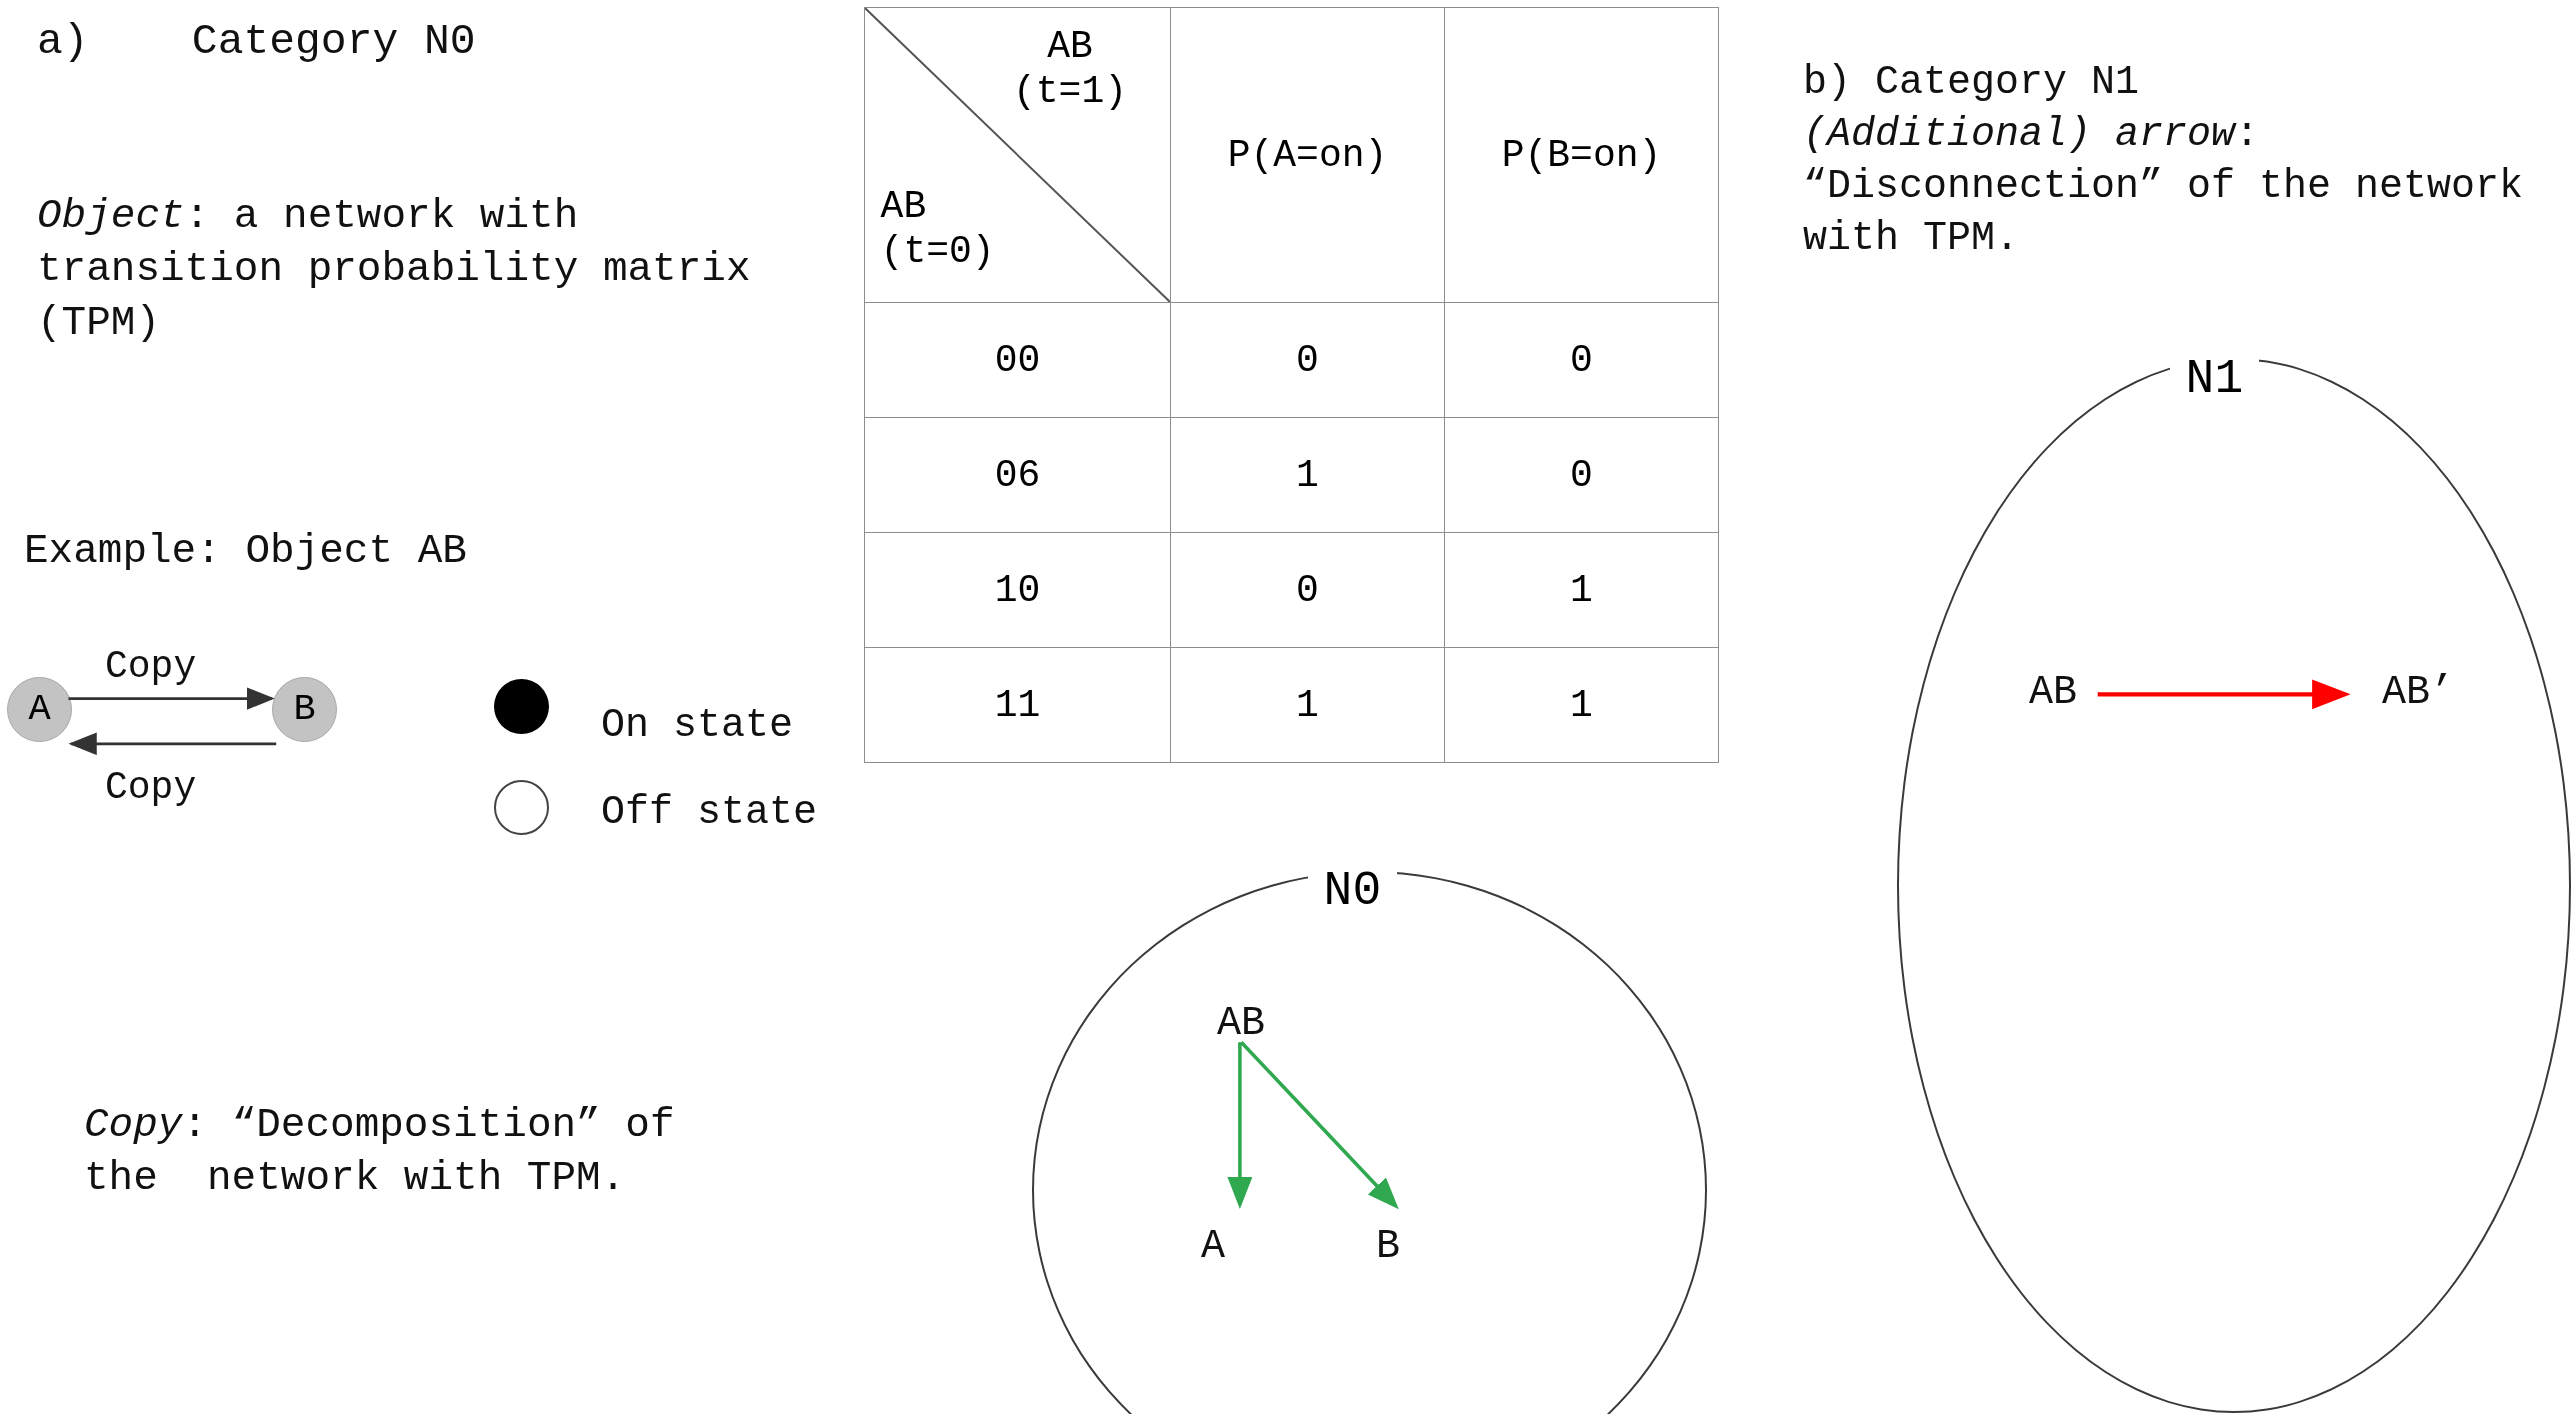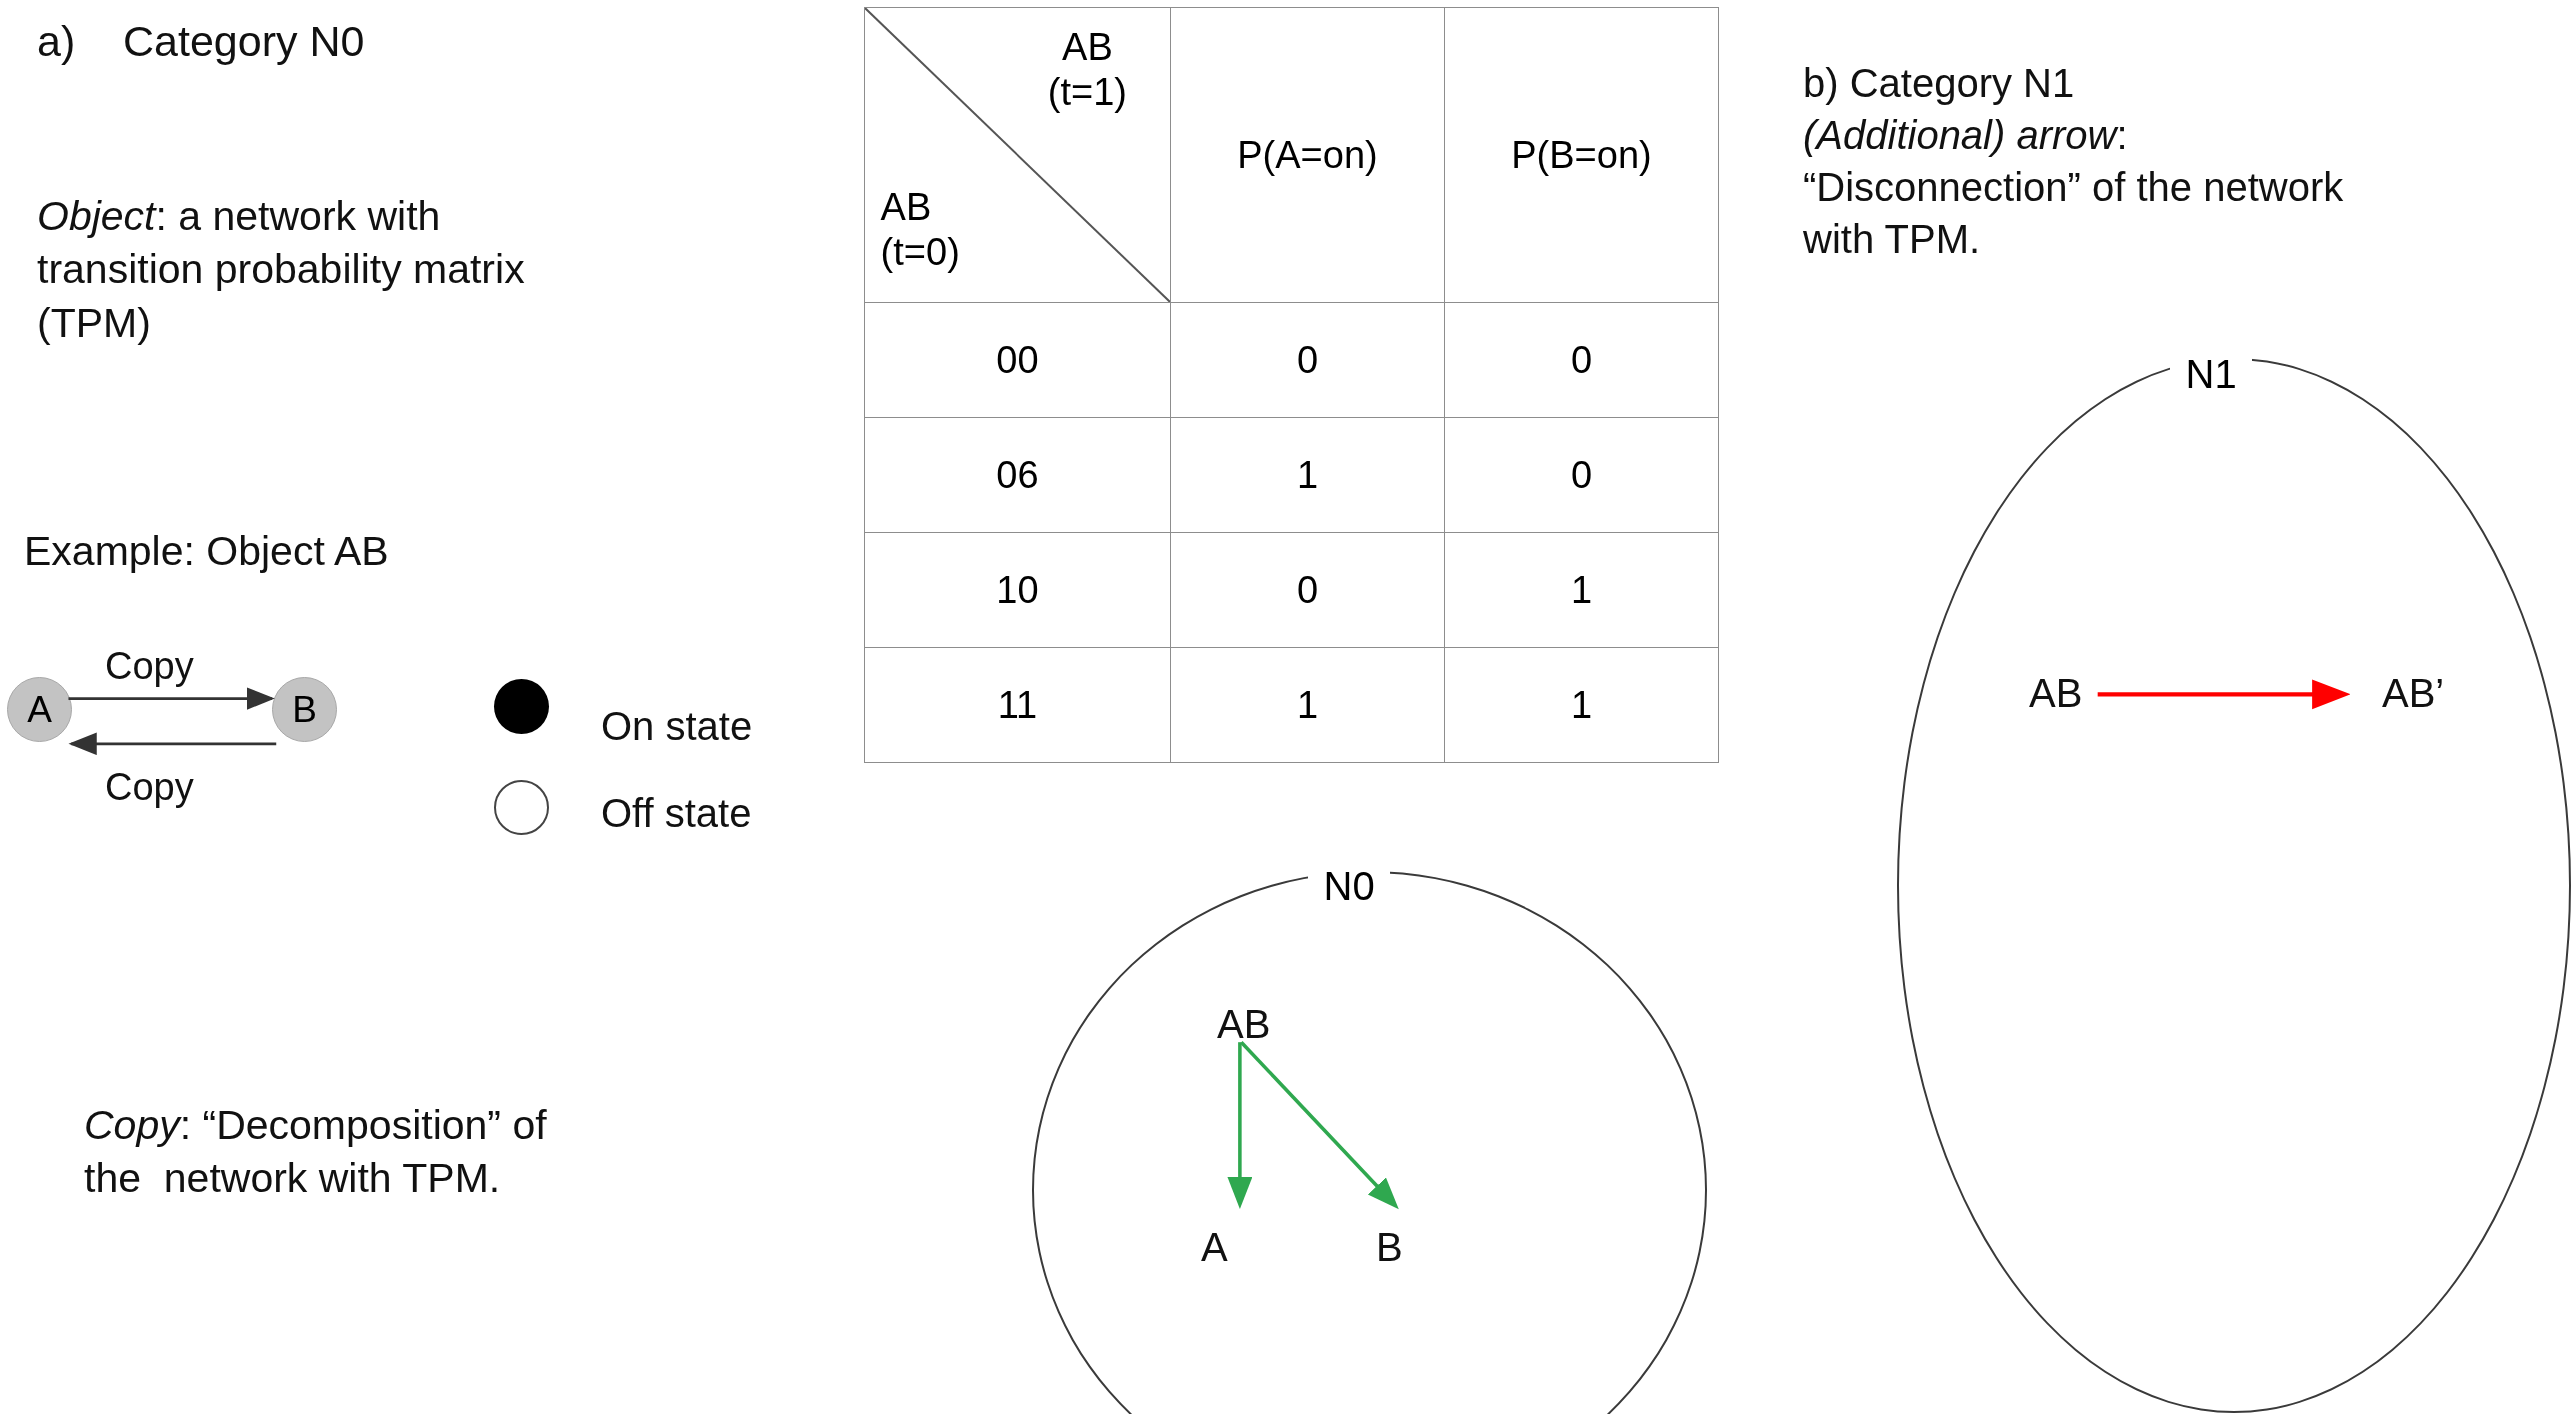--- a/index.html
+++ b/index.html
@@ -5,21 +5,21 @@
   html, body {
     margin: 0;
     padding: 0;
     background: #ffffff;
   }
   #canvas {
     position: relative;
     width: 2576px;
     height: 1415px;
     background: #ffffff;
-    font-family: Liberation Sans, sans-serif;
+    font-family: Liberation Mono, monospace;
     color: #000000;
     overflow: hidden;
   }
   .txt {
     position: absolute;
     white-space: pre;
     line-height: 1.30;
     color: #111111;
   }
   .ital { font-style: italic; }
@@ -132,21 +132,21 @@
     border-radius: 50%;
     box-sizing: border-box;
     background: transparent;
   }
   #ellipse-n0 { left: 1032px; top: 871px; width: 675px; height: 638px; }
   #ellipse-n1 { left: 1897px; top: 358px;  width: 674px; height: 1055px; }
 
   .cat-label {
     position: absolute;
     background: #ffffff;
-    font-size: 40px;
+    font-size: 48px;
     padding: 0 15.6px;
     text-align: center;
   }
   #label-n0 { left: 1308px; top: 864px; }
   #label-n1 { left: 2170px; top: 352px; }
 
   
   #n0-ab { left: 1217px; top: 998px; font-size: 40px; }
   #n0-a  { left: 1201px; top: 1221px; font-size: 40px; }
   #n0-b  { left: 1376px; top: 1221px; font-size: 40px; }

